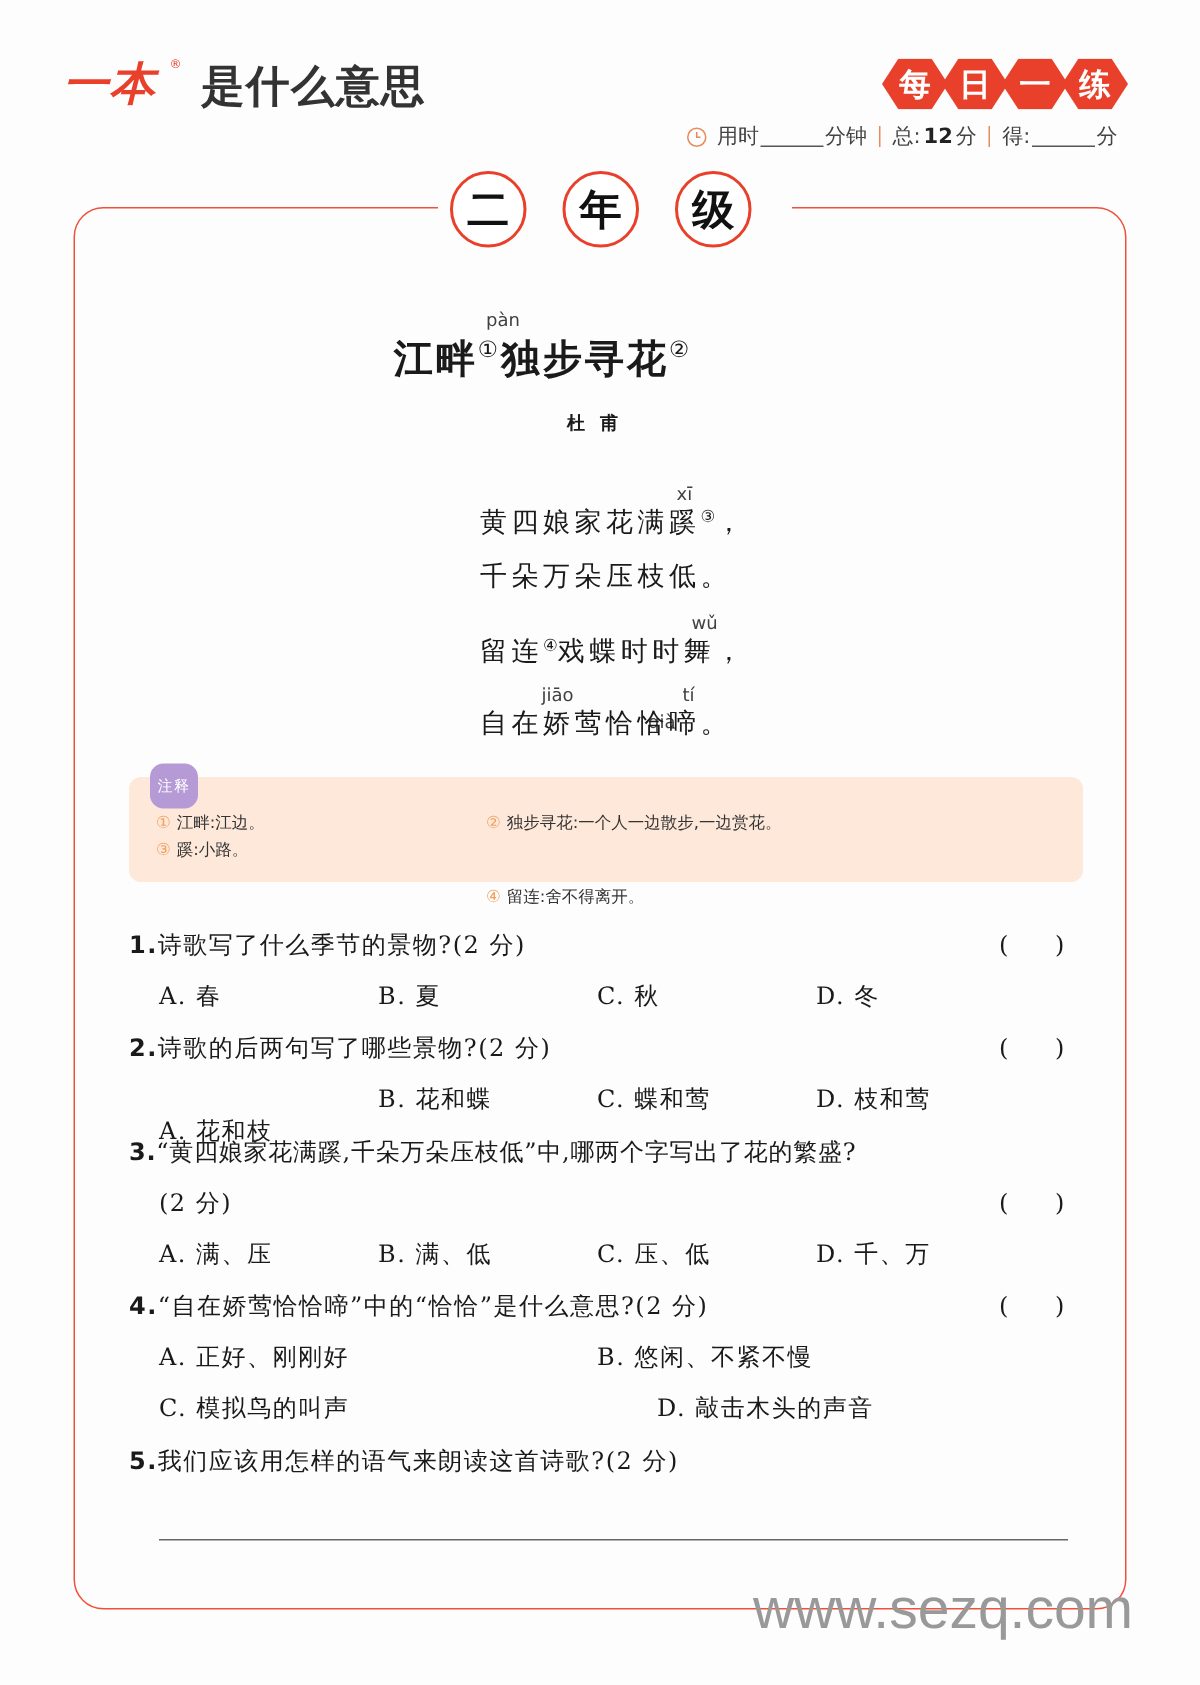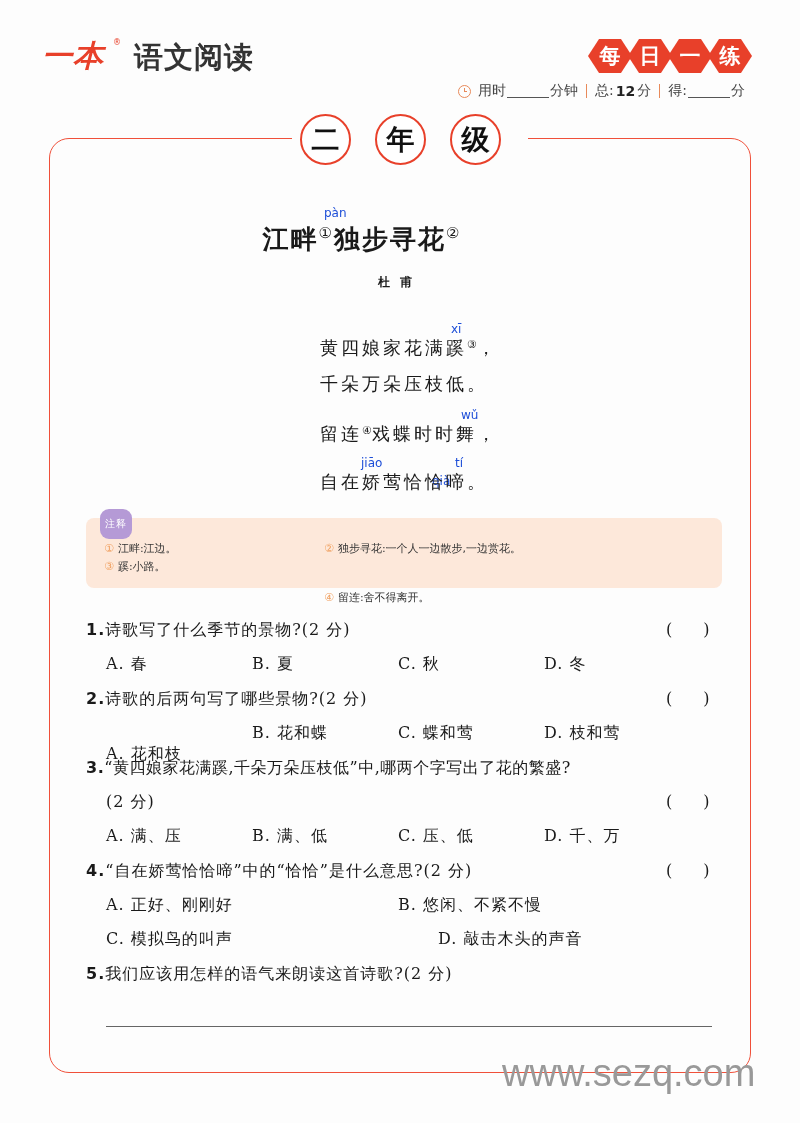--- a/index.html
+++ b/index.html
@@ -59,21 +59,21 @@
     display: flex; align-items: center; justify-content: center;
     font-family: "DejaVu Sans", sans-serif; font-weight: bold; font-size: 28px; color: #111;
   }
 
   
   .poem-title {
     left: 0; width: 724px; top: 222px; text-align: center;
     font-size: 26px; font-weight: bold; letter-spacing: 2px;
   }
   .poem-title sup { font-size: 15px; font-weight: normal; vertical-align: 10px; }
-  .py { font-family: "DejaVu Sans", sans-serif; font-size: 12px; color: #1d4ed8; position: absolute; }
+  .py { font-family: "DejaVu Sans", sans-serif; font-size: 12px; color: #404040; position: absolute; }
   .author {
     left: 0; width: 800px; top: 274px; text-align: center;
     font-family: "DejaVu Sans", sans-serif; font-size: 12px; font-weight: bold; letter-spacing: 10px;
   }
   .poem-line {
     left: 320px; font-size: 18px; letter-spacing: 3px;
   }
   .poem-line sup { font-size: 11px; vertical-align: 6px; letter-spacing: 0; }
 
   
@@ -103,21 +103,21 @@
   .watermark {
     left: 502px; top: 1052px; font-family: "Liberation Sans", sans-serif;
     font-size: 38px; color: #999; letter-spacing: 0;
   }
 </style>
 </head>
 <body>
 
 <div class="abs brand-logo">一本</div>
 <div class="abs brand-reg">®</div>
-<div class="abs brand-title">语文阅读</div>
+<div class="abs brand-title">是什么意思</div>
 
 <div class="abs hex-row">
   <div class="hex">每</div>
   <div class="hex">日</div>
   <div class="hex">一</div>
   <div class="hex">练</div>
 </div>
 
 <div class="abs meta-row">
   <span class="clock"></span>

